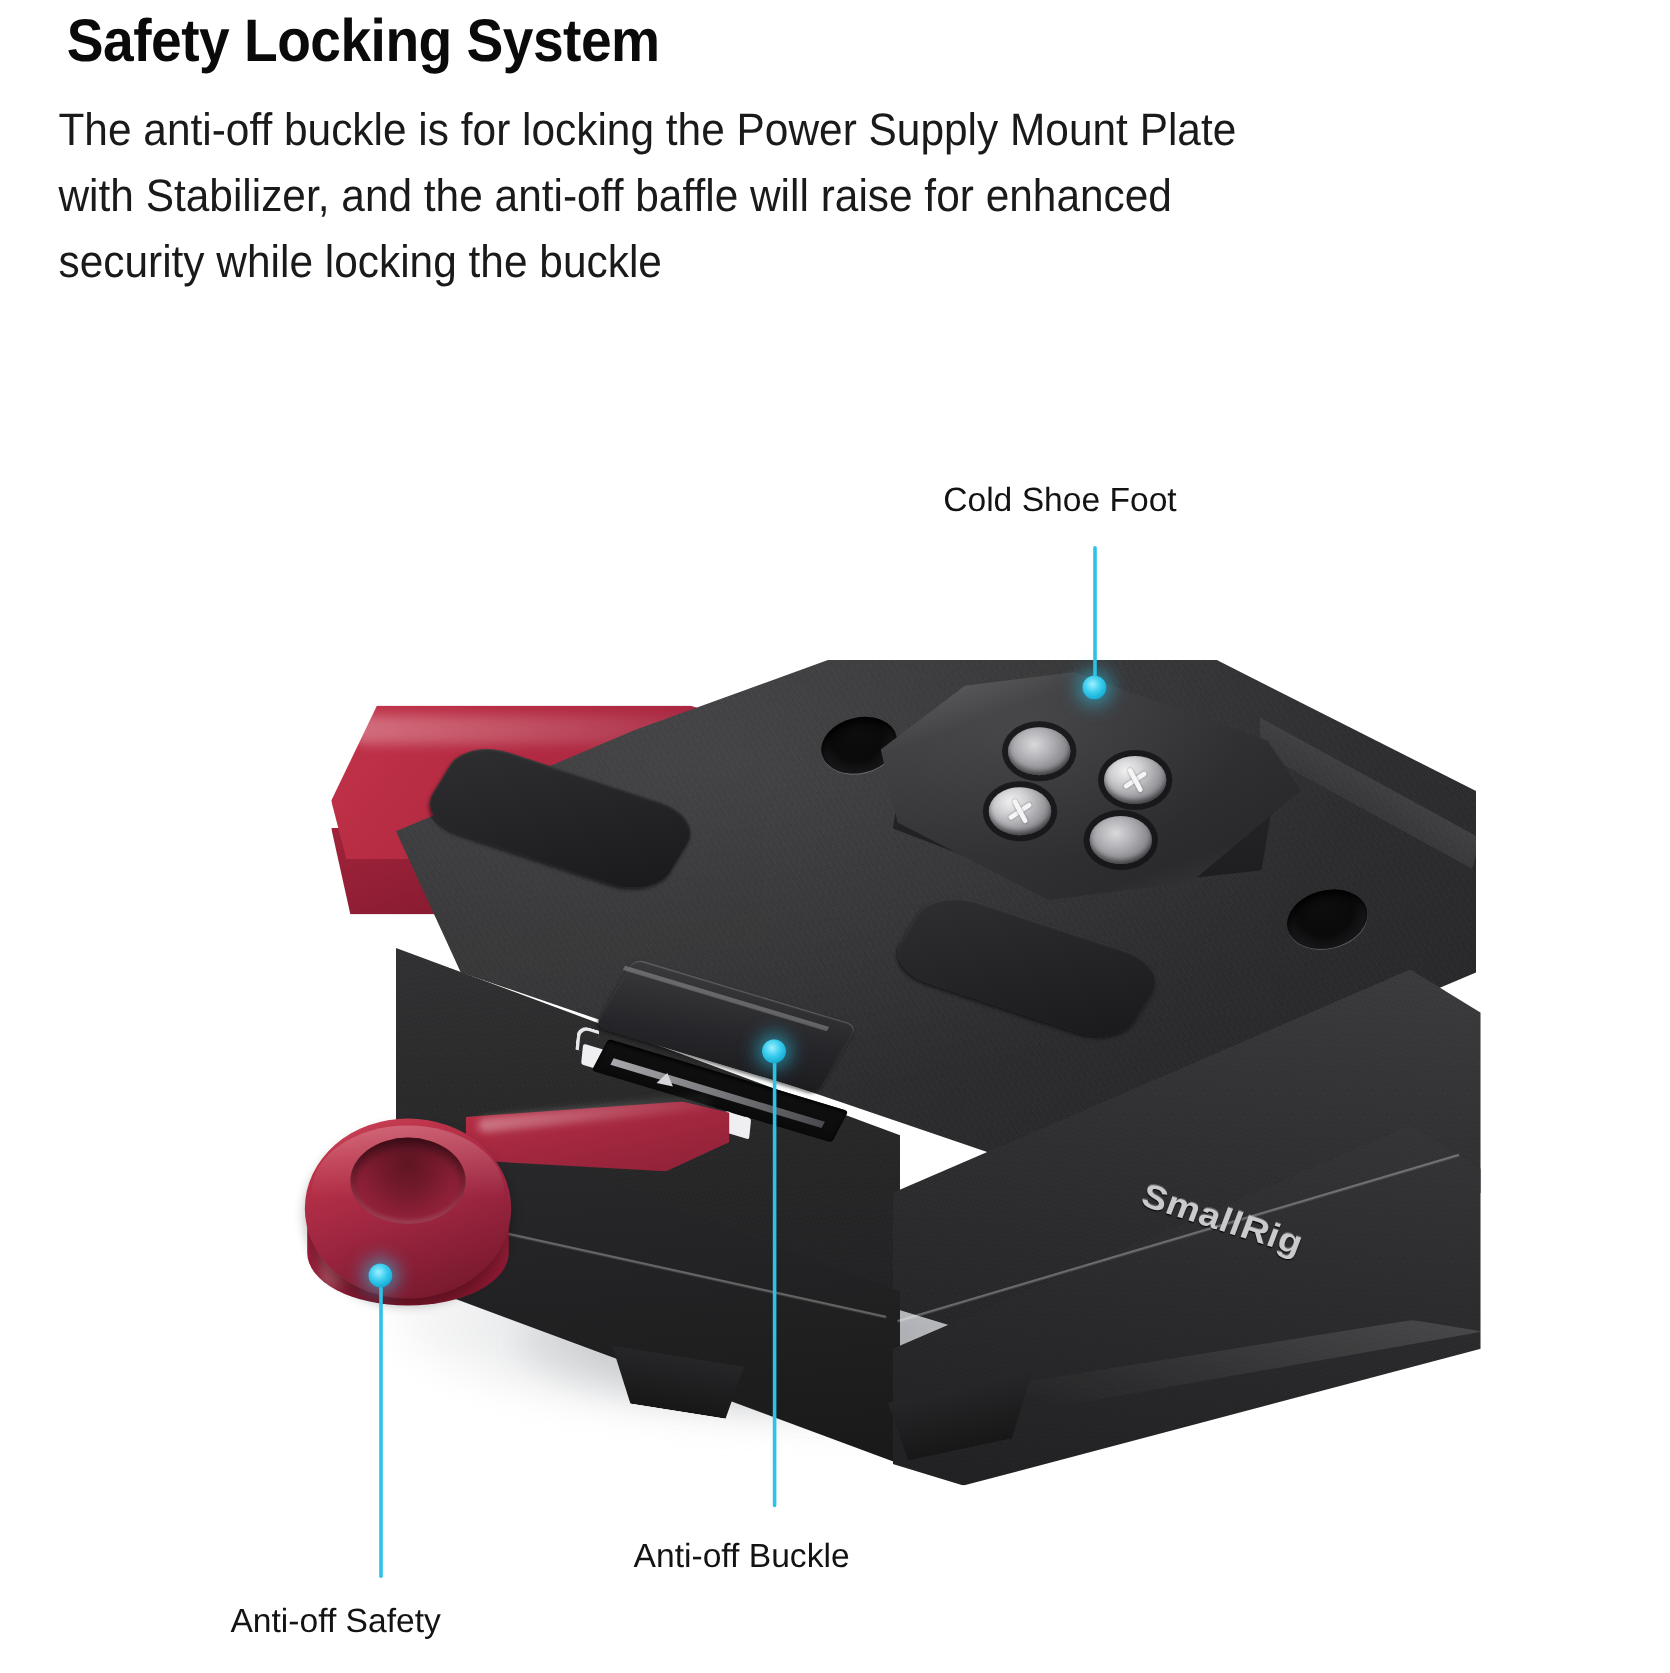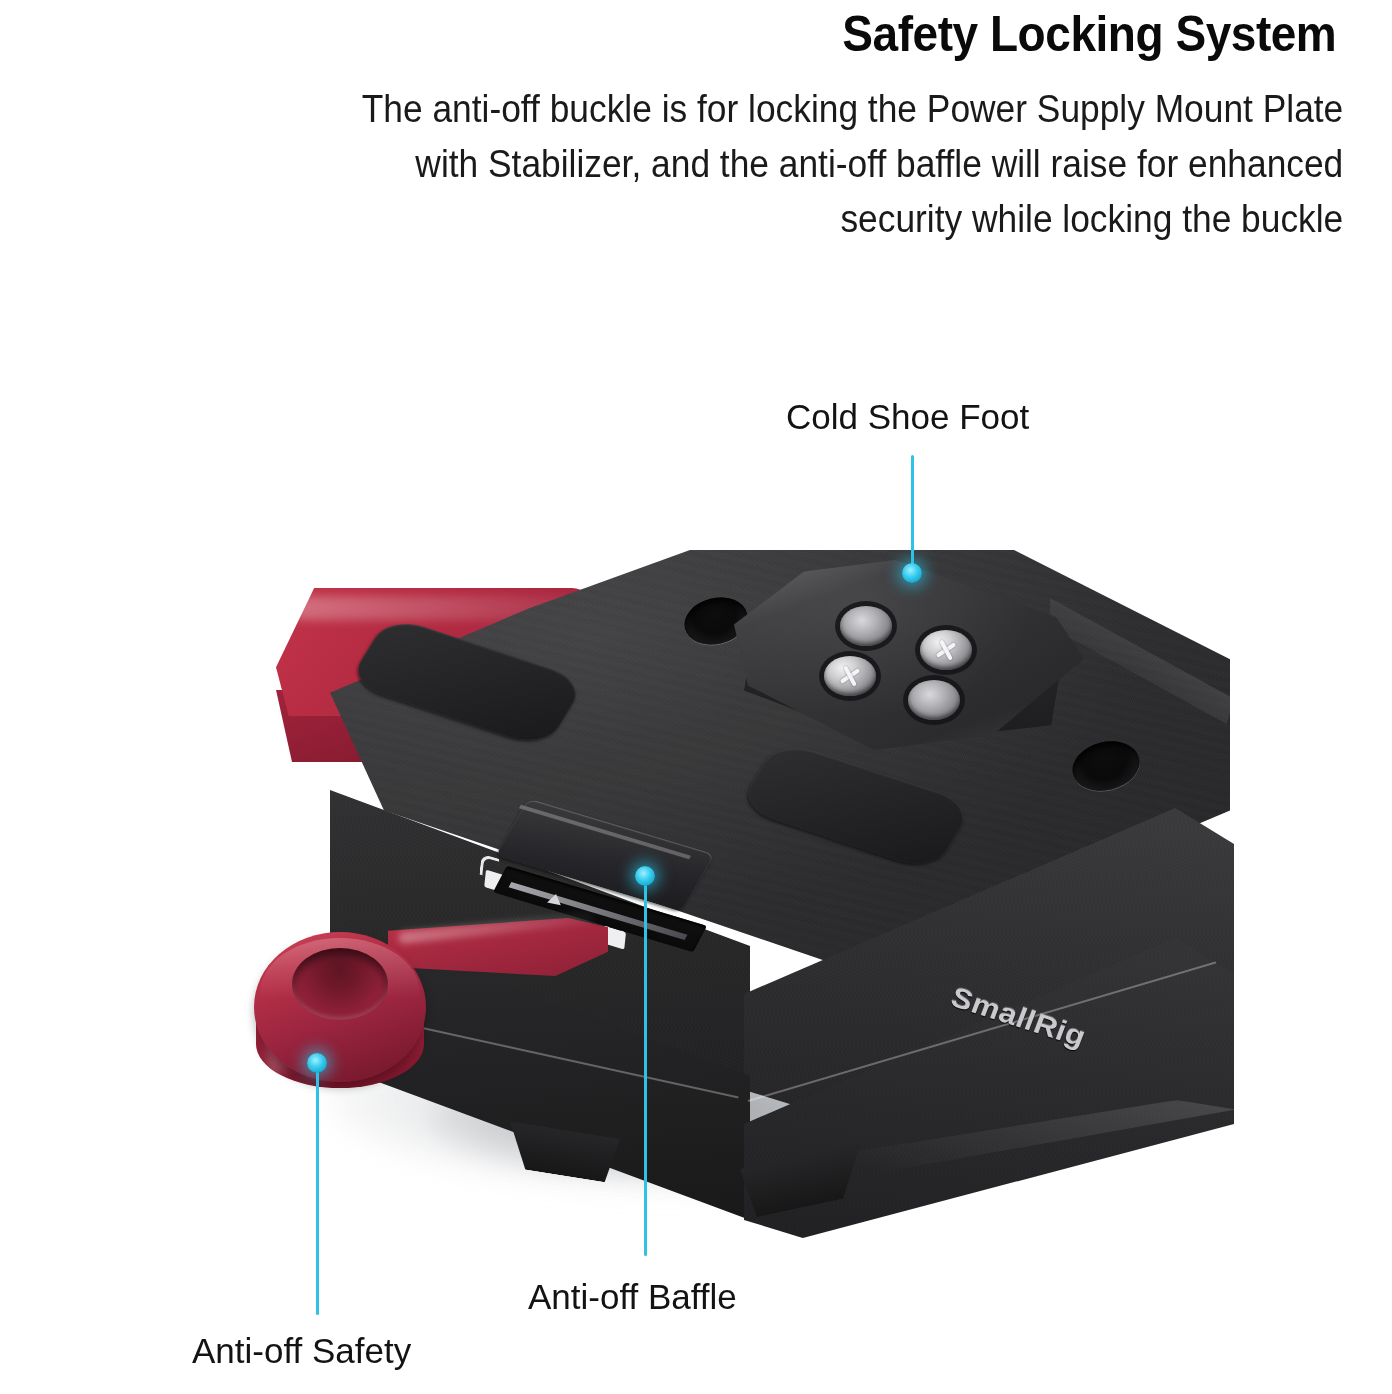--- a/index.html
+++ b/index.html
@@ -16,21 +16,21 @@
     color: #111111;
     background: #ffffff;
   }
 
   
   #header {
     position: absolute;
     left: 0;
     top: 0;
     width: 1392px;
-    text-align: right;
+    text-align: left;
   }
   #page-title {
     margin: 0;
     padding-top: 2px;
     font-size: 50px;
     line-height: 64px;
     font-weight: bold;
     letter-spacing: -0.5px;
     color: #0a0a0a;
     transform: scaleX(0.92);
@@ -480,21 +480,21 @@
   }
   .callout-dot {
     position: absolute;
     width: 20px; height: 20px;
     border-radius: 50%;
     background: radial-gradient(circle at 42% 36%, #9df0ff 0%, #37cbee 42%, #14a7cf 78%, #0c87ac 100%);
     box-shadow: 0 0 14px 5px rgba(46,195,230,0.55);
   }
   .callout-label {
     position: absolute;
-    font-size: 35px;
+    font-size: 28px;
     line-height: 38px;
     font-weight: 400;
     color: #131313;
     white-space: nowrap;
   }
 </style>
 </head>
 <body>
 
 <div id="header">
@@ -584,17 +584,17 @@
     <div class="wordmark">SmallRig</div>
   </div>
 </div>
 
 <div id="callouts">
     <div class="callout-line" style="left: 911px; top: 455px; height: 120px; background: rgb(46, 195, 230);"></div>
     <div class="callout-dot" style="left: 902px; top: 563px;"></div>
     <div class="callout-label" style="left: 786px; top: 398px;">Cold Shoe Foot</div>
     <div class="callout-line" style="left: 644px; top: 876px; height: 380px; background: rgb(46, 195, 230);"></div>
     <div class="callout-dot" style="left: 635px; top: 866px;"></div>
-    <div class="callout-label" style="left: 528px; top: 1278px;">Anti-off Baffle</div>
+    <div class="callout-label" style="left: 528px; top: 1278px;">Anti-off Buckle</div>
     <div class="callout-line" style="left: 316px; top: 1065px; height: 250px; background: rgb(46, 195, 230);"></div>
     <div class="callout-dot" style="left: 307px; top: 1053px;"></div>
     <div class="callout-label" style="left: 192px; top: 1332px;">Anti-off Safety</div>
   </div>
 
 </body></html>

